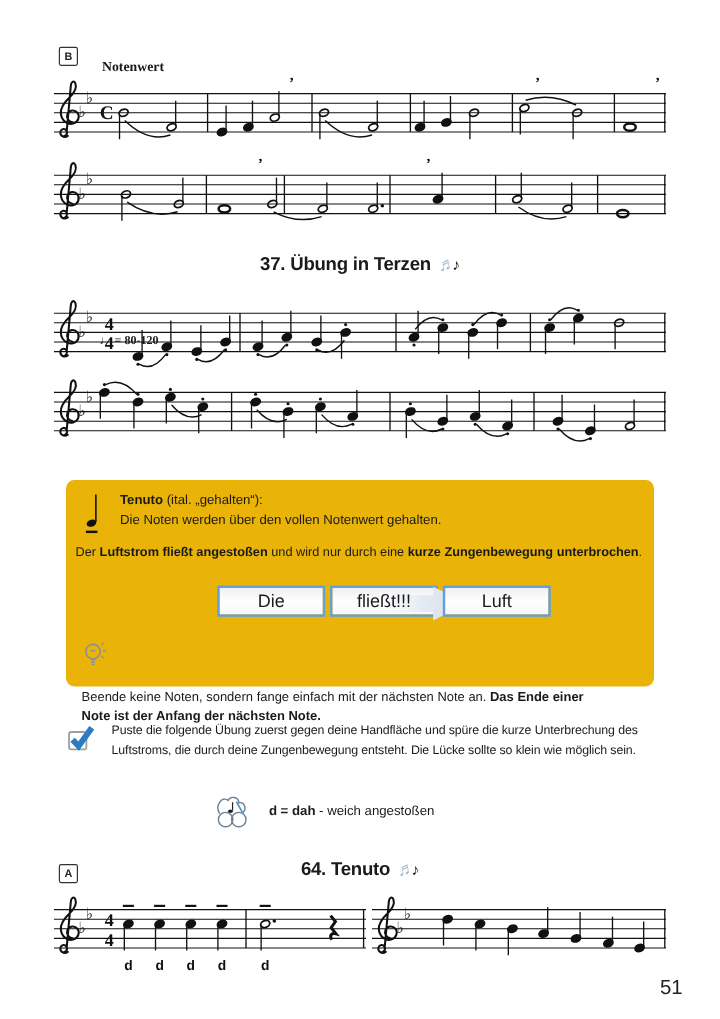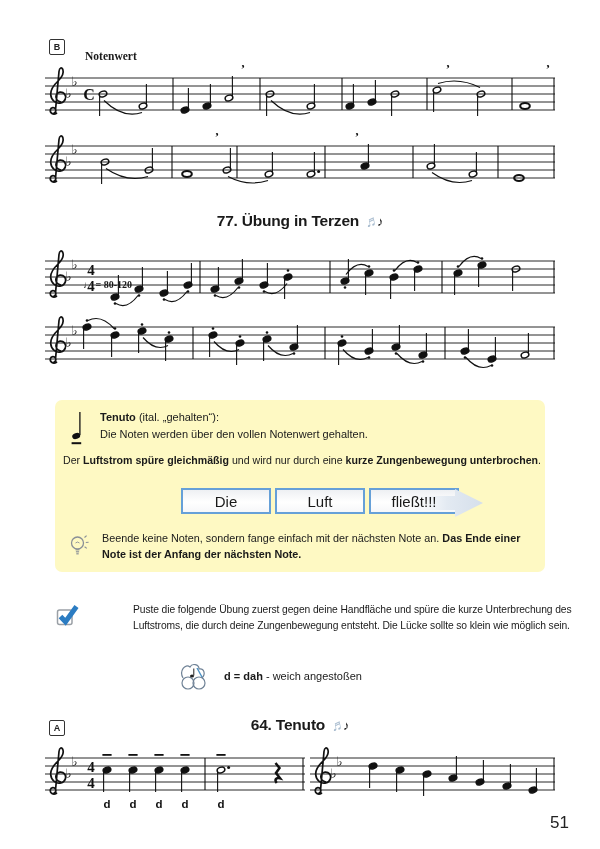--- a/index.html
+++ b/index.html
@@ -7,33 +7,33 @@
         font-family:"Liberation Sans",sans-serif;color:#1a1a1a;overflow:hidden;}
   .abs{position:absolute;}
   .sec-label{width:14px;height:14px;border:1.3px solid #333;border-radius:2px;
              display:flex;align-items:center;justify-content:center;
              font-size:9px;font-weight:700;color:#222;background:#fff;}
   .moderato{font-family:"Liberation Serif",serif;font-weight:700;font-size:11.5px;}
   .metronome{font-family:"Liberation Serif","DejaVu Sans",serif;font-weight:700;font-size:10px;}
   .heading{left:0;right:0;text-align:center;font-size:15.5px;font-weight:700;letter-spacing:-0.2px;}
   .nicon-light{color:#a8bccf;font-size:15px;display:inline-block;transform:rotate(-10deg);margin-left:6px;margin-right:-3px;}
   .nicon-dark{color:#111;font-size:13px;display:inline-block;}
-  .infobox{background:#fef9c3;border-radius:7px;}
+  .infobox{background:#eab308;border-radius:7px;}
   .tenuto-text{font-size:11px;line-height:1.55;}
   .airflow{font-size:10.6px;white-space:nowrap;}
   .b{font-weight:700;}
   .flowrow{display:flex;gap:4px;}
   .flowbox{width:86px;height:22px;border:2px solid #66a0d8;
            background:linear-gradient(180deg,#eef0f3,#ffffff 55%,#f6f7f9);
            display:flex;align-items:center;justify-content:center;font-size:15px;position:relative;}
   .arrow-svg{position:absolute;left:32px;top:-3px;pointer-events:none;}
-  .tiprow{display:flex;gap:12px;align-items:flex-start;}
+  .tiprow{display:flex;gap:12px;align-items:flex-start;flex-direction:column;}
   .tiptext{font-size:10.8px;line-height:1.5;width:432px;}
   .taskrow{display:flex;gap:13px;align-items:flex-start;}
-  .tasktext{font-size:10.3px;line-height:1.55;width:458px;letter-spacing:-0.1px;margin-left:40px;}
+  .tasktext{font-size:10.3px;line-height:1.55;width:458px;letter-spacing:-0.1px;}
   .dahrow{display:flex;justify-content:center;align-items:center;gap:12px;width:540px;}
   .dahtext{font-size:11px;}
   .pagenum{font-size:17px;color:#222;}
   svg{display:block;}
 </style>
 </head>
 <body>
 
 <div class="page">
 
@@ -129,21 +129,21 @@
         <ellipse cx="474" cy="48" rx="4.8" ry="3" fill="none" stroke="#111111" stroke-width="2.1"></ellipse>
         <path d="M 61 38.5 Q 82 53 103 46.5" fill="none" stroke="#111111" stroke-width="1.2"></path>
         <path d="M 183 46.5 Q 203 57 223 50.5" fill="none" stroke="#111111" stroke-width="1.2"></path>
         <path d="M 387 42.5 Q 407 57 427 50.5" fill="none" stroke="#111111" stroke-width="1.2"></path>
         <text x="172" y="11" font-size="13" font-weight="bold" font-family="&quot;Liberation Serif&quot;,serif" fill="#111111" text-anchor="middle">’</text>
         <text x="312" y="11" font-size="13" font-weight="bold" font-family="&quot;Liberation Serif&quot;,serif" fill="#111111" text-anchor="middle">’</text>
       </svg>
     </div>
 
   <div class="abs heading" style="top:212px;">
-    <span>77. Übung in Terzen</span><span class="nicon-light">♬</span><span class="nicon-dark">♪</span>
+    <span>37. Übung in Terzen</span><span class="nicon-light">♬</span><span class="nicon-dark">♪</span>
   </div>
   <div class="abs metronome" style="left:83px;top:231px;margin-top:48px;">♩ = 80-120</div>
 
   <div class="abs" style="left:45px;top:245px;">
       <svg width="510" height="80" viewBox="0 0 510 80">
         <line x1="0" y1="16" x2="510" y2="16" stroke="#111111" stroke-width="0.9"></line>
         <line x1="0" y1="24" x2="510" y2="24" stroke="#111111" stroke-width="0.9"></line>
         <line x1="0" y1="32" x2="510" y2="32" stroke="#111111" stroke-width="0.9"></line>
         <line x1="0" y1="40" x2="510" y2="40" stroke="#111111" stroke-width="0.9"></line>
         <line x1="0" y1="48" x2="510" y2="48" stroke="#111111" stroke-width="0.9"></line>
@@ -283,41 +283,41 @@
       <ellipse cx="6.2" cy="28" rx="4.1" ry="2.9" transform="rotate(-18 6.2 28)" fill="#111"></ellipse>
       <line x1="9.9" y1="27" x2="9.9" y2="4" stroke="#111" stroke-width="1.3"></line>
       <rect x="1.6" y="34.2" width="9.6" height="2" fill="#111"></rect>
     </svg>
 
     <div class="abs tenuto-text" style="left:45px;top:9px;">
       <div><span class="b">Tenuto</span><span> (ital. „gehalten“):</span></div>
       <div>Die Noten werden über den vollen Notenwert gehalten.</div>
     </div>
 
-    <div class="abs airflow" style="left:8px;top:54px;"><span>Der </span><span class="b">Luftstrom spüre gleichmäßig</span><span> und wird nur durch eine </span><span class="b">kurze Zungenbewegung unterbrochen</span><span>.</span></div>
+    <div class="abs airflow" style="left:8px;top:54px;"><span>Der </span><span class="b">Luftstrom fließt angestoßen</span><span> und wird nur durch eine </span><span class="b">kurze Zungenbewegung unterbrochen</span><span>.</span></div>
 
     <div class="abs flowrow" style="left:126px;top:88px;">
       <div class="flowbox">
         <span>Die</span>
-      </div>
-      <div class="flowbox">
-        <span>Luft</span>
       </div>
       <div class="flowbox">
         <svg class="arrow-svg" width="100" height="32" viewBox="0 0 100 32">
           <defs>
             <linearGradient id="ag" x1="0" y1="0" x2="1" y2="0">
               <stop offset="0" stop-color="#ffffff" stop-opacity="0.2"></stop>
               <stop offset="0.55" stop-color="#e3eaf2"></stop>
               <stop offset="1" stop-color="#d5dfeb"></stop>
             </linearGradient>
           </defs>
           <polygon points="0,9 52,9 52,2 80,16 52,30 52,23 0,23" fill="url(#ag)"></polygon>
         </svg>
         <span style="position:relative;">fließt!!!</span>
+      </div>
+      <div class="flowbox">
+        <span>Luft</span>
       </div>
     </div>
 
     <div class="abs tiprow" style="left:13px;top:130px;">
       <svg width="22" height="28" viewBox="0 0 22 28" style="margin-top:3px;">
         <circle cx="9.5" cy="10" r="6" fill="none" stroke="#8a9097" stroke-width="1.3"></circle>
         <path d="M7.5 10 q2 -2 4 0" fill="none" stroke="#8a9097" stroke-width="0.9"></path>
         <line x1="7.6" y1="16.8" x2="11.4" y2="16.8" stroke="#8a9097" stroke-width="1.2"></line>
         <line x1="7.9" y1="18.8" x2="11.1" y2="18.8" stroke="#8a9097" stroke-width="1.2"></line>
         <line x1="8.3" y1="20.8" x2="10.7" y2="20.8" stroke="#8a9097" stroke-width="1.2"></line>

